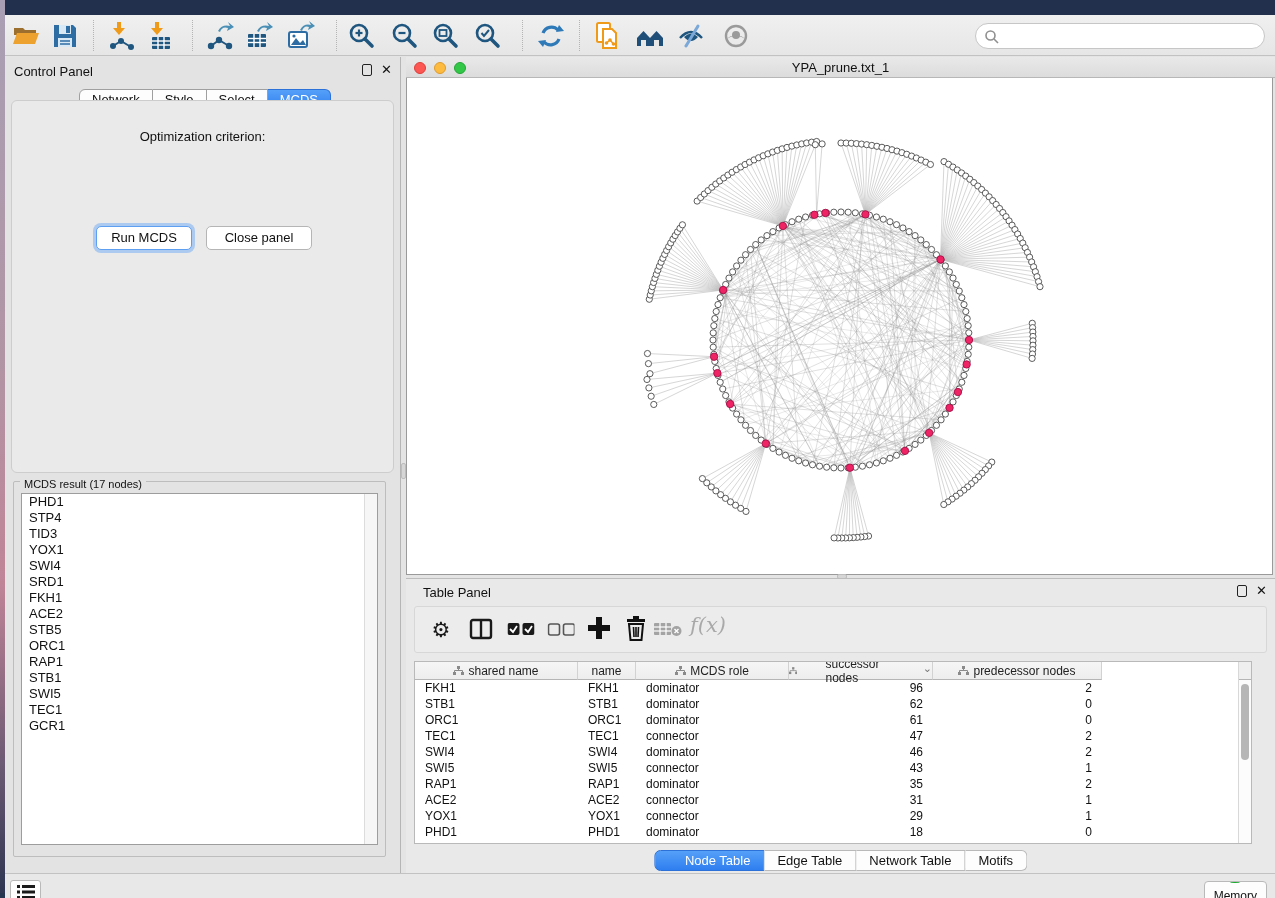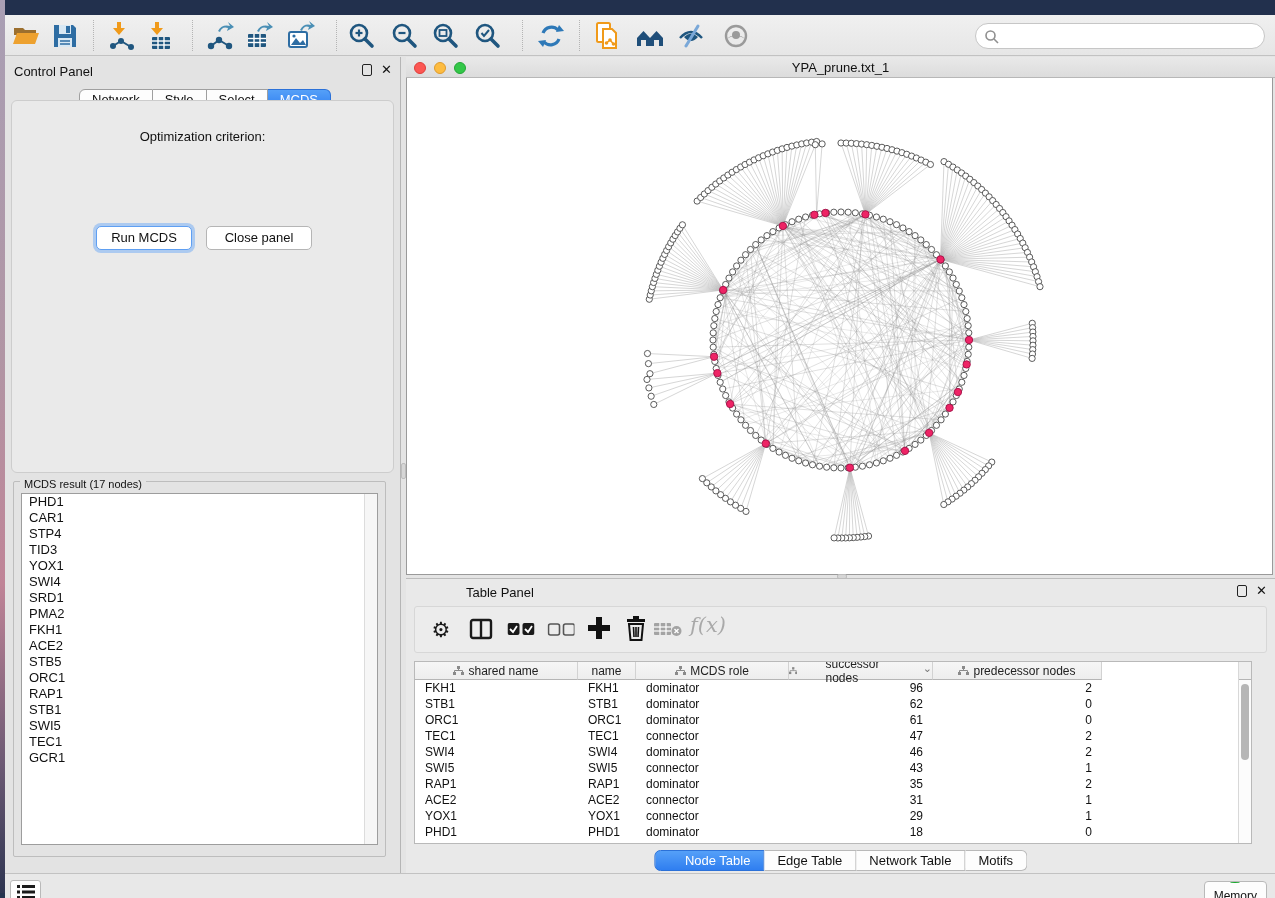--- a/index.html
+++ b/index.html
@@ -83,21 +83,21 @@
 
   
   .vsplit-handle { position:absolute; left:396px; top:448px; width:5px; height:16px;
     background:#d6d6d6; border:1px solid #bdbdbd; border-radius:2px; }
   .hsplit-handle { position:absolute; left:832px; top:559px; width:10px; height:5px;
     background:#d6d6d6; border:1px solid #bdbdbd; border-radius:2px; }
 
   
   .table-panel { position:absolute; left:401px; top:563px; width:869px; height:295px;
     background:#e9e9e9; border-top:1px solid #bcbcbc; }
-  .tp-title { position:absolute; left:17px; top:6px; font-size:13px; color:#111;margin-left:43px; }
+  .tp-title { position:absolute; left:17px; top:6px; font-size:13px; color:#111; }
   .tp-toolbar { position:absolute; left:8px; top:27px; width:853px; height:47px;
     background:#ececec; border:1px solid #d7d7d7; border-radius:3px; }
   .tpi { position:absolute; top:10px; transform:translateX(-50%); }
   .fx { font-family:"DejaVu Serif",serif; font-style:italic; font-size:21px; color:#a9a9a9; }
   .gear-glyph { font-size:21px; color:#1a1a1a; line-height:26px; }
 
   .dtable { position:absolute; left:8px; top:82px; width:838px; height:183px;
     background:#fff; border:1px solid #b9b9b9; overflow:hidden; }
   .thead { position:absolute; left:0; top:0; height:18px; display:flex;
     font-size:12px; color:#222; }
@@ -317,27 +317,25 @@
         </div>
       <div class="cp-btn btn-close">
           <span>Close panel</span>
         </div>
     </div>
     <div class="mcds-group">
       <div class="mcds-legend">MCDS result (17 nodes)</div>
       <div class="mcds-list" id="mcds-list">
         <div class="mcds-scroll"></div>
       <div class="mcds-item">PHD1</div>
-          <div class="mcds-item">CAR1</div>
           <div class="mcds-item">STP4</div>
           <div class="mcds-item">TID3</div>
           <div class="mcds-item">YOX1</div>
           <div class="mcds-item">SWI4</div>
           <div class="mcds-item">SRD1</div>
-          <div class="mcds-item">PMA2</div>
           <div class="mcds-item">FKH1</div>
           <div class="mcds-item">ACE2</div>
           <div class="mcds-item">STB5</div>
           <div class="mcds-item">ORC1</div>
           <div class="mcds-item">RAP1</div>
           <div class="mcds-item">STB1</div>
           <div class="mcds-item">SWI5</div>
           <div class="mcds-item">TEC1</div>
           <div class="mcds-item">GCR1</div>
         </div>

